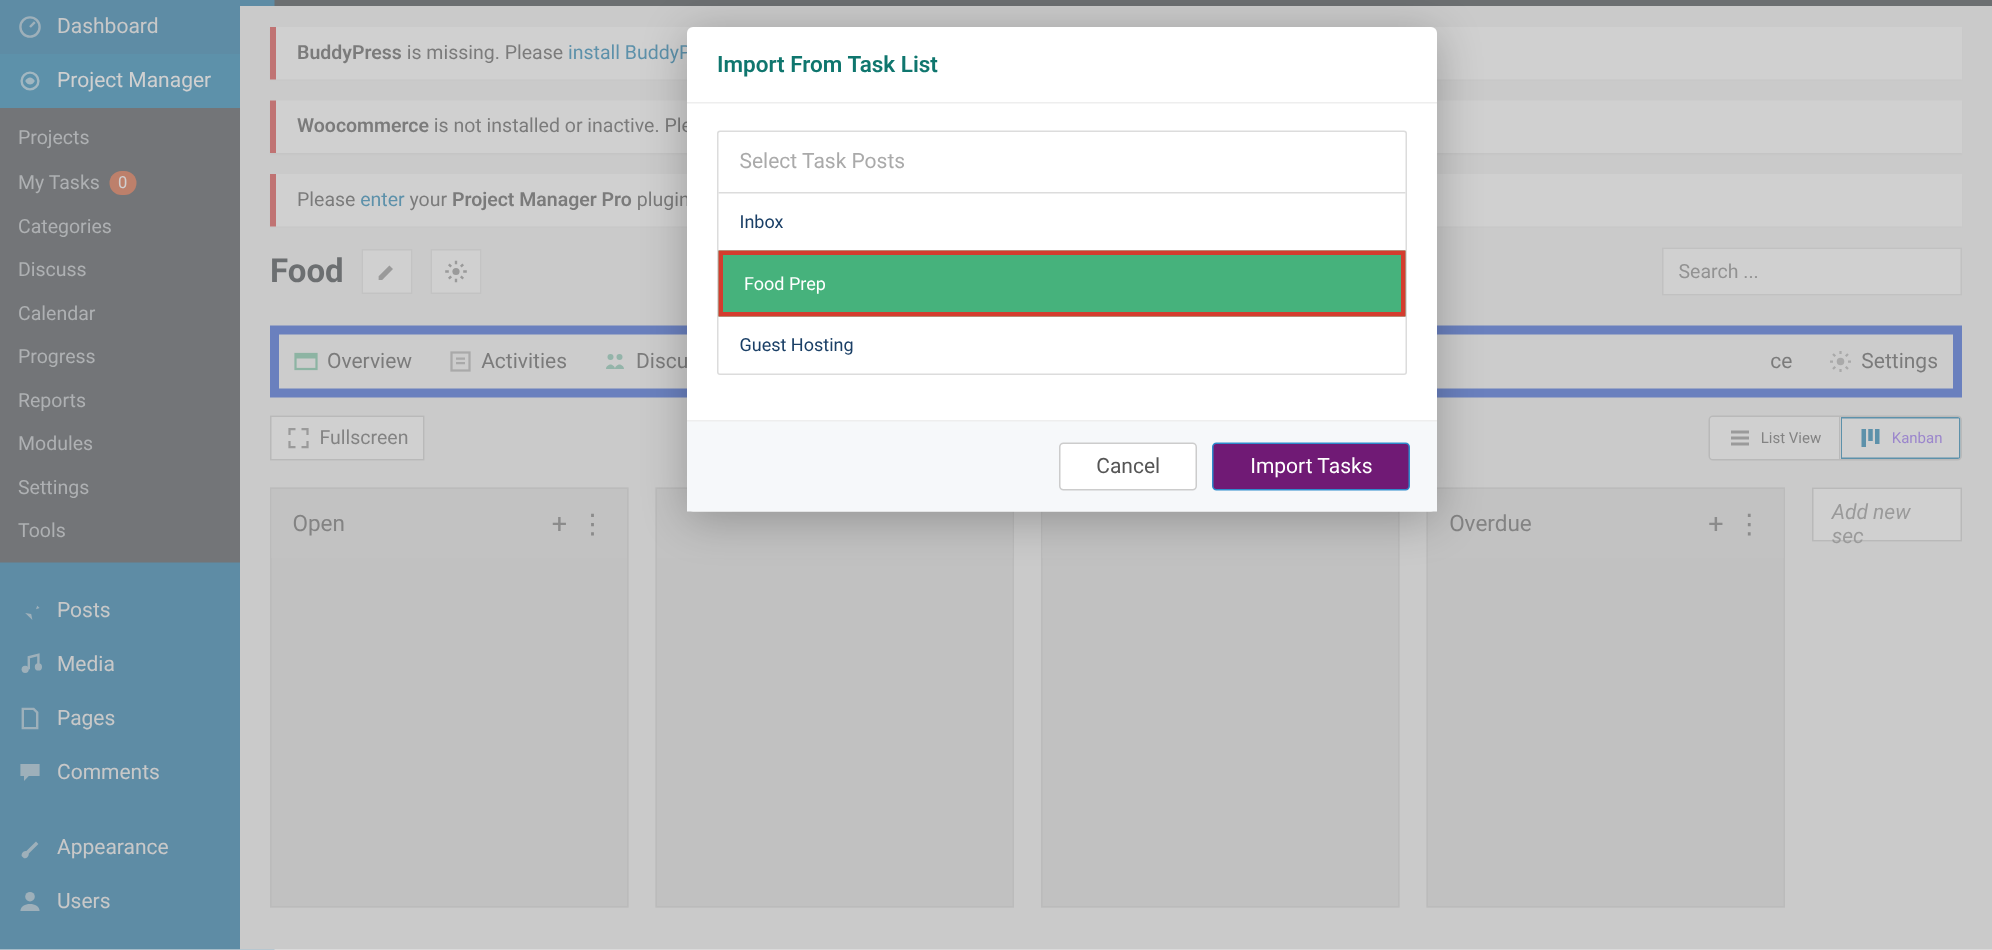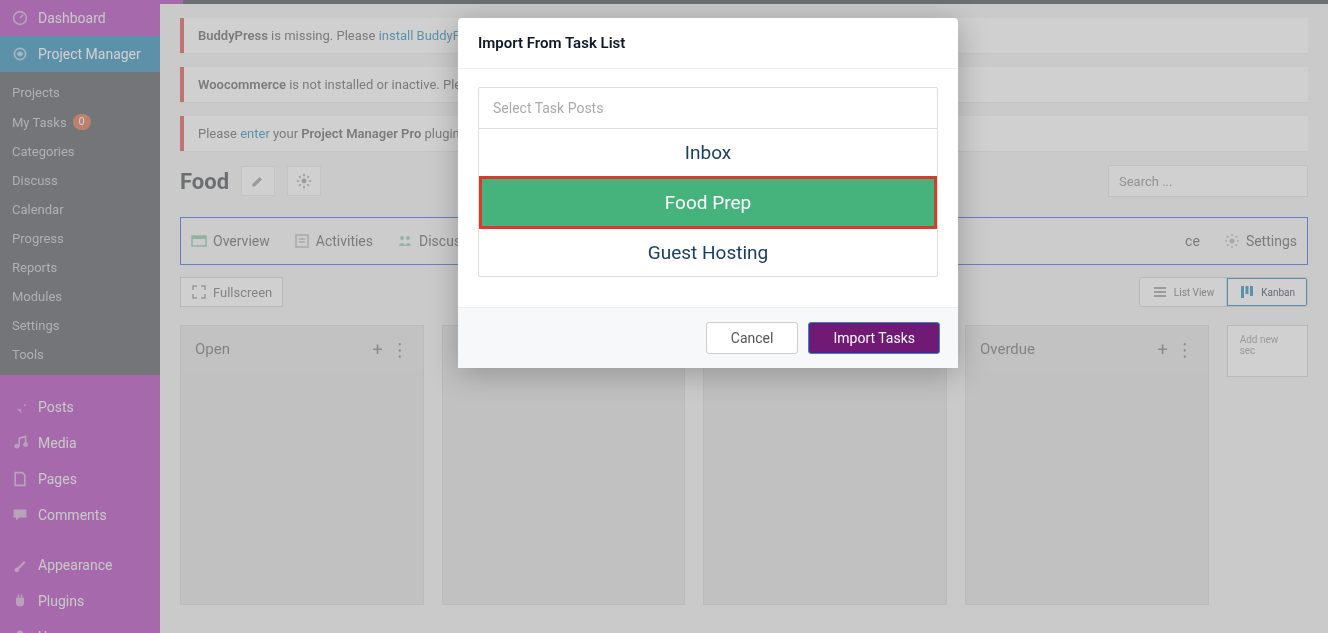--- a/index.html
+++ b/index.html
@@ -1,19 +1,19 @@
 <!DOCTYPE html>
 <html><head>
 <meta charset="utf-8">
 <style>
   * { margin:0; padding:0; box-sizing:border-box; font-family:-apple-system,BlinkMacSystemFont,"Segoe UI",Roboto,sans-serif; }
   body { width:1328px; height:633px; overflow:hidden; background:#f1f1f1; position:relative; font-size:14px; color:#444; }
   .topbar { height:4px; background:#23282d; position:absolute; top:0; left:0; right:0; }
   
-  .sidebar { position:absolute; top:0; left:0; width:183px; height:633px; background:#a21caf; color:#eee; }
+  .sidebar { position:absolute; top:0; left:0; width:183px; height:633px; background:#0369a1; color:#eee; }
   .sidebar .menu-item { display:flex; align-items:center; padding:8px 10px; color:#eee; cursor:pointer; font-size:14px; }
   .sidebar .menu-item .mi-icon { width:20px; height:20px; display:inline-flex; align-items:center; justify-content:center; margin-right:8px; opacity:.6; }
   .sidebar .menu-item.top { font-weight:400; }
   .sidebar .menu-item.active { background:#0073aa; color:#fff; position:relative; }
   .sidebar .menu-item.active::after { content:""; position:absolute; right:-8px; top:50%; transform:translateY(-50%); border:8px solid transparent; border-right-color:#f1f1f1; }
   .sidebar .submenu { background:#32373c; padding:6px 0; }
   .sidebar .submenu .sub-item { padding:7px 12px; color:#b4b9be; font-size:13px; cursor:pointer; display:flex; align-items:center; gap:6px; }
   .sidebar .count-badge { background:#d54e21; color:#fff; border-radius:9px; font-size:11px; padding:0 6px; line-height:16px; min-width:16px; text-align:center; display:inline-block; }
   .sidebar .sep { height:14px; }
   
@@ -22,46 +22,46 @@
   .notice { background:#fff; border-left:4px solid #dc3232; padding:10px 14px; margin:4px 0 14px 0; font-size:13px; color:#444; box-shadow:0 1px 1px rgba(0,0,0,.04); }
   .notice a { color:#0073aa; text-decoration:none; }
   .notice strong { font-weight:600; }
   
   .proj-head { display:flex; align-items:center; gap:12px; margin-top:0; }
   .proj-title { font-size:22px; font-weight:700; color:#23282d; }
   .icon-btn { width:34px; height:30px; background:#fff; border:1px solid #e2e2e2; display:inline-flex; align-items:center; justify-content:center; cursor:pointer; color:#666; }
   .head-right { margin-left:auto; display:flex; align-items:center; gap:12px; }
   .search-box { width:200px; height:32px; border:1px solid #ddd; background:#fff; padding:0 10px; font-size:13px; color:#555; }
   
-  .tabs { background:#f6f6f6; border:1px solid #1d4ed8; margin-top:20px; display:flex; align-items:center; padding:0 10px; height:48px; gap:24px; }
+  .tabs { background:#f6f6f6; border:6px solid #1d4ed8; margin-top:20px; display:flex; align-items:center; padding:0 10px; height:48px; gap:24px; }
   .tab { display:flex; align-items:center; gap:6px; color:#444; font-size:14px; cursor:pointer; }
   .tab .tab-icon { width:16px; height:16px; display:inline-flex; align-items:center; justify-content:center; opacity:.7; }
   
   .toolbar { margin-top:12px; display:flex; align-items:center;gap:40px; }
   .fs-btn { background:#fff; border:1px solid #ccc; padding:6px 10px; display:inline-flex; align-items:center; gap:6px; font-size:13px; color:#555; cursor:pointer; }
   .view-toggle { margin-left:auto; display:flex; border:1px solid #ccc; border-radius:3px; overflow:hidden; }
   .view-btn { padding:6px 12px; display:inline-flex; align-items:center; gap:6px; font-size:10px; cursor:pointer; background:#fff; color:#555; }
-  .view-btn.active { background:#fff; color:#0f172a; box-shadow:inset 0 0 0 1px #0073aa; }
+  .view-btn.active { background:#fff; color:#8b5cf6; box-shadow:inset 0 0 0 1px #0073aa; }
   .view-toggle .view-btn:first-child { border-right:1px solid #ccc; }
   
   .board { margin-top:18px; display:flex; gap:18px; }
   .col { width:250px; background:#ddd; border:1px solid #d0d0d0; min-height:280px; }
   .col-head { height:46px; display:flex; align-items:center; padding:0 14px; background:#e0e0e0; color:#555; font-size:15px; }
   .col-head .plus { margin-left:auto; margin-right:8px; cursor:pointer; font-size:18px; color:#666; }
   .col-head .more { cursor:pointer; color:#666; font-size:18px; }
-  .add-col { background:#fff; border:1px solid #ccc; padding:8px 12px; font-size:10px; color:#888; height:52px; min-width:80px; cursor:pointer; }
+  .add-col { background:#fff; border:1px solid #ccc; padding:8px 12px; font-size:14px; color:#888; height:36px; min-width:80px; cursor:pointer;font-style:italic; }
   
   .overlay { position:absolute; inset:0; background:rgba(170,170,170,0.55); }
   .modal { position:absolute; left:458px; top:18px; width:500px; background:#fff; border-radius:4px; box-shadow:0 5px 30px rgba(0,0,0,.25); }
-  .modal .m-head { padding:16px 20px; border-bottom:1px solid #eee; font-size:15px; font-weight:600; color:#0f172a; }
+  .modal .m-head { padding:16px 20px; border-bottom:1px solid #eee; font-size:15px; font-weight:600; color:#0f766e; }
   .modal .m-body { padding:18px 20px 30px; }
   .select-area { border:1px solid #dcdcdc; border-radius:2px; }
   .select-head { padding:12px 14px; color:#aaa; font-size:14px; }
   .select-list { border-top:1px solid #dcdcdc; }
-  .opt { padding:12px 14px; font-size:19px; color:#1a3f66; cursor:pointer;text-align:center; }
+  .opt { padding:12px 14px; font-size:12px; color:#1a3f66; cursor:pointer; }
   .opt.selected { background:#46b27c; color:#fff; border:3px solid #d43c2e; }
   .m-foot { background:#f6f8fa; padding:14px 18px; display:flex; justify-content:flex-end; gap:10px; border-top:1px solid #eee; }
   .btn { padding:7px 24px; border-radius:3px; font-size:14px; cursor:pointer; }
   .btn.cancel { background:#fff; border:1px solid #ccc; color:#555; }
   .btn.primary { background:#701a75; color:#fff; border:1px solid #2e8bcc; }
   
   svg { width:16px; height:16px; }
   .mi-icon svg, .tab-icon svg { fill:currentColor; }
 </style>
 </head>
@@ -157,28 +157,20 @@
     <span>Comments</span>
   </div>
   <div class="sep"></div>
   <div class="menu-item">
     <span class="mi-icon">
         <svg viewBox="0 0 20 20">
           <path d="M3 17c0-3 2-4 4-4l8-8 2 2-8 8c0 2-1 4-4 4z" fill="currentColor"></path>
         </svg>
       </span>
     <span>Appearance</span>
-  </div>
-  <div class="menu-item">
-    <span class="mi-icon">
-        <svg viewBox="0 0 20 20">
-          <path d="M7 2v4H5v6a5 5 0 0010 0V6h-2V2h-2v4H9V2z" fill="currentColor"></path>
-        </svg>
-      </span>
-    <span>Plugins</span>
   </div>
   <div class="menu-item">
     <span class="mi-icon">
         <svg viewBox="0 0 20 20">
           <circle cx="10" cy="6" r="4" fill="currentColor"></circle>
           <path d="M2 18c0-4 4-6 8-6s8 2 8 6z" fill="currentColor"></path>
         </svg>
       </span>
     <span>Users</span>
   </div>

